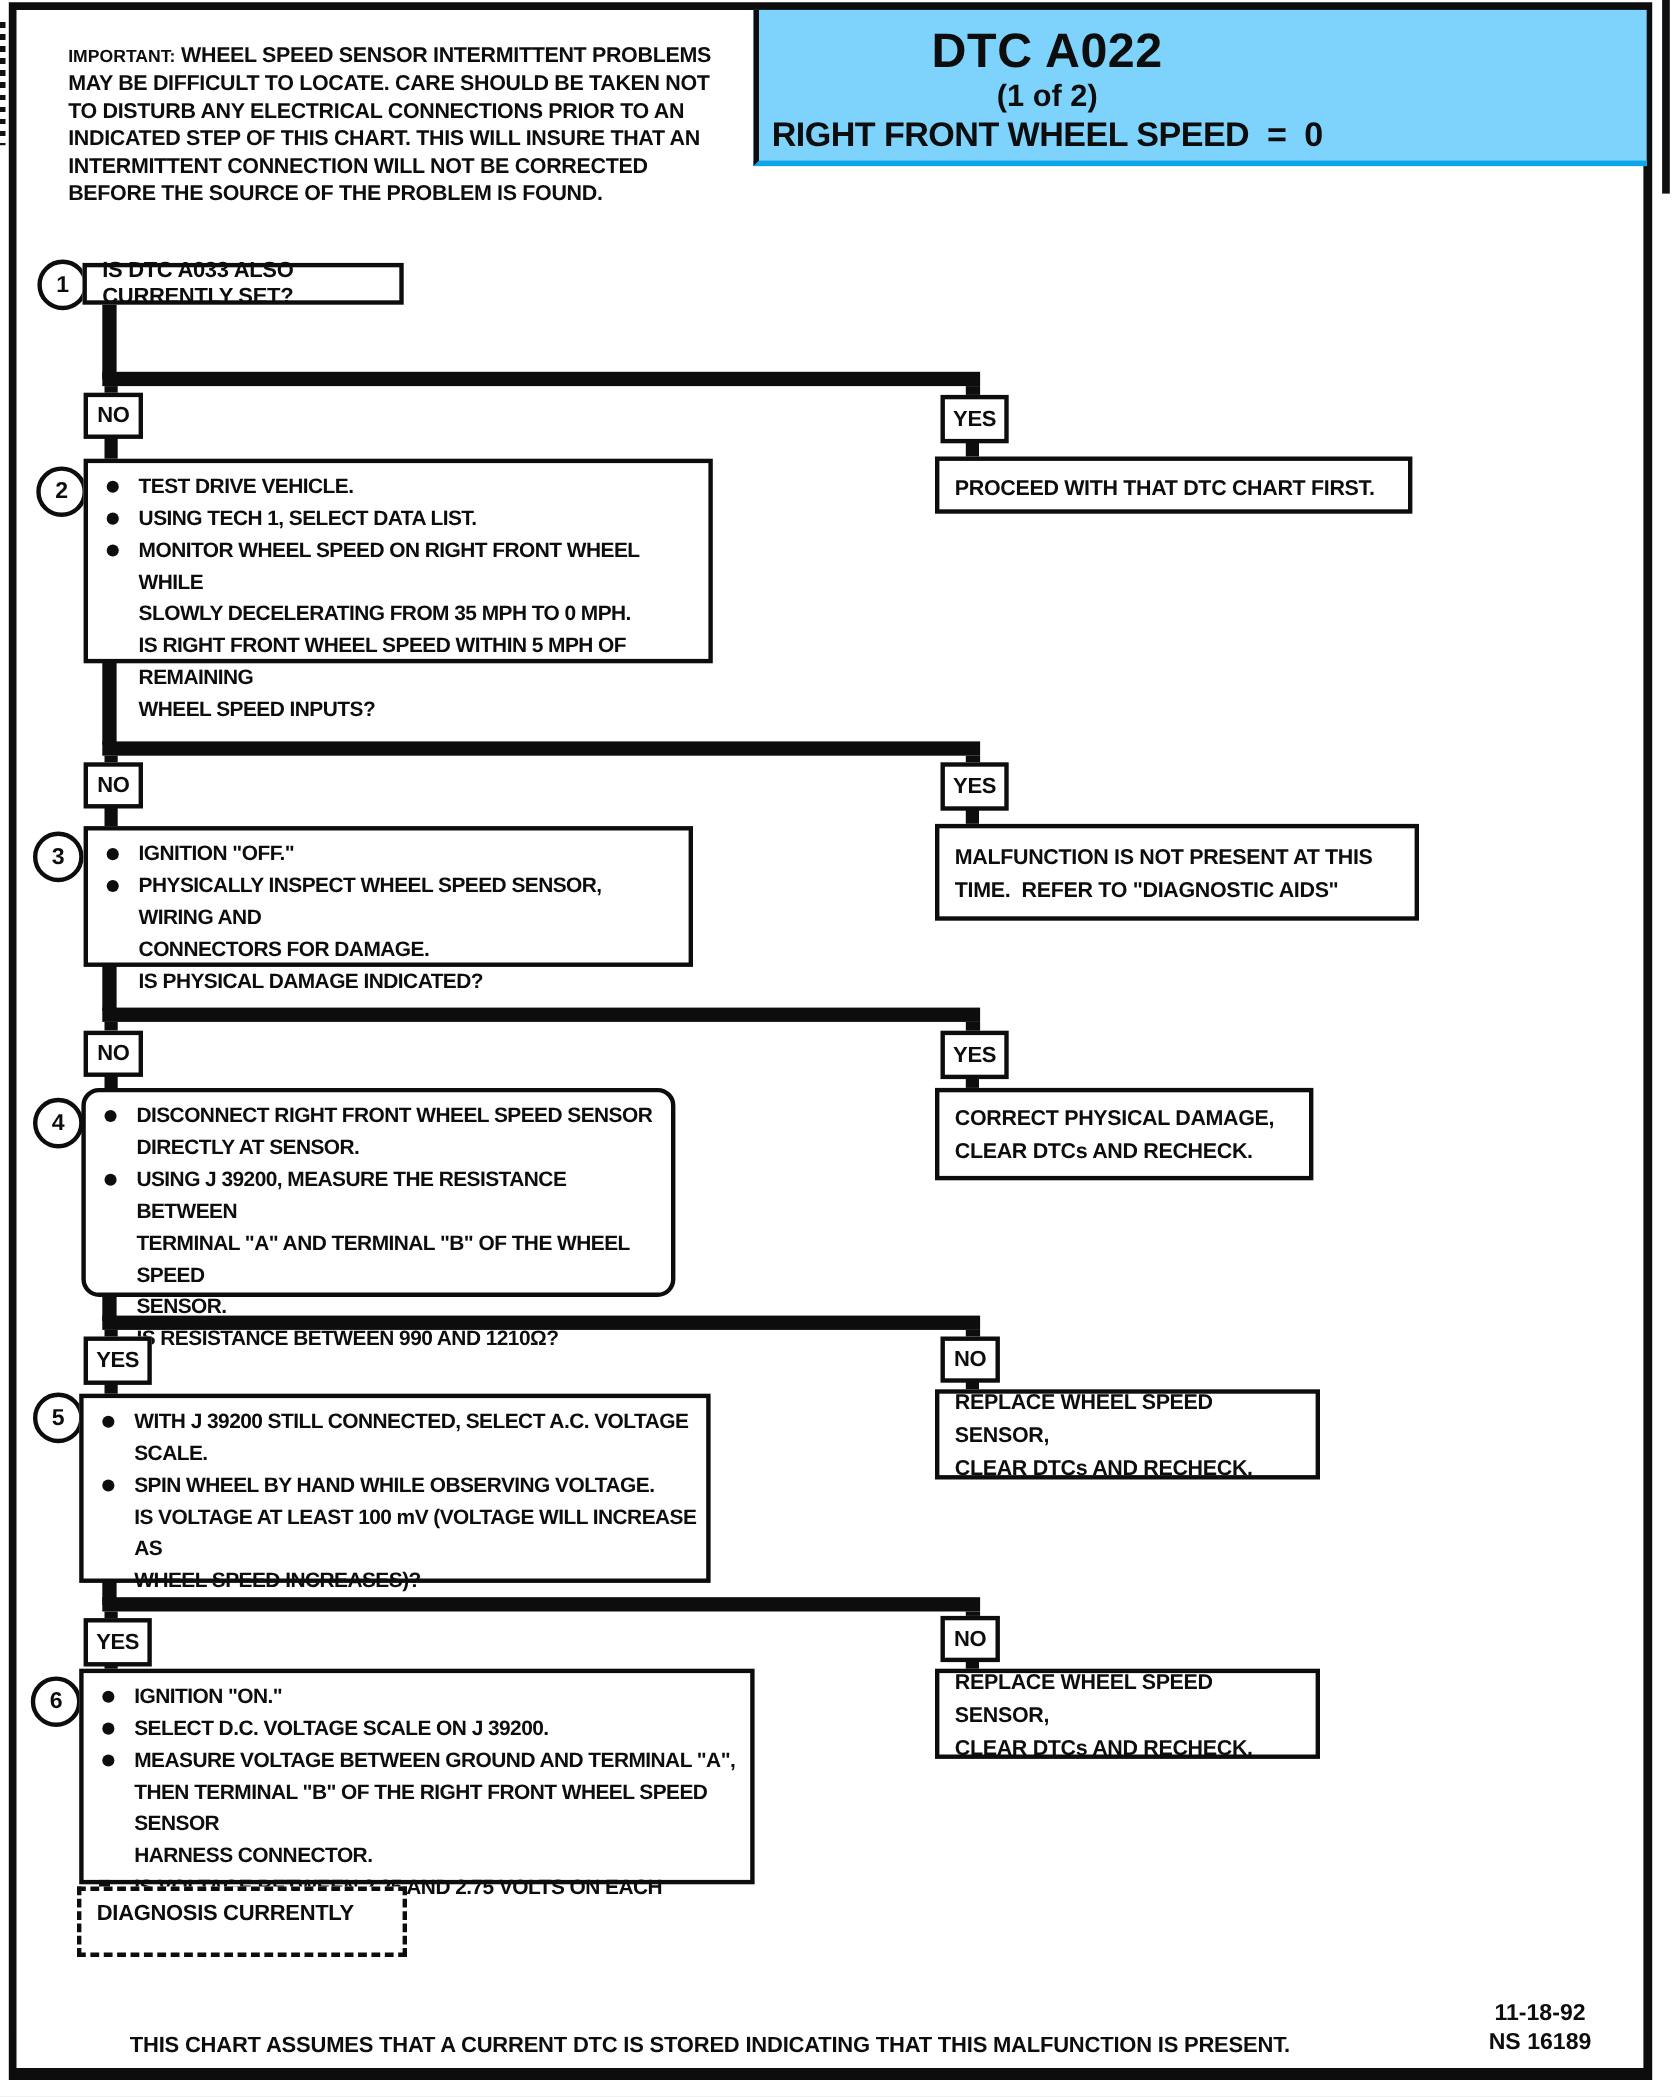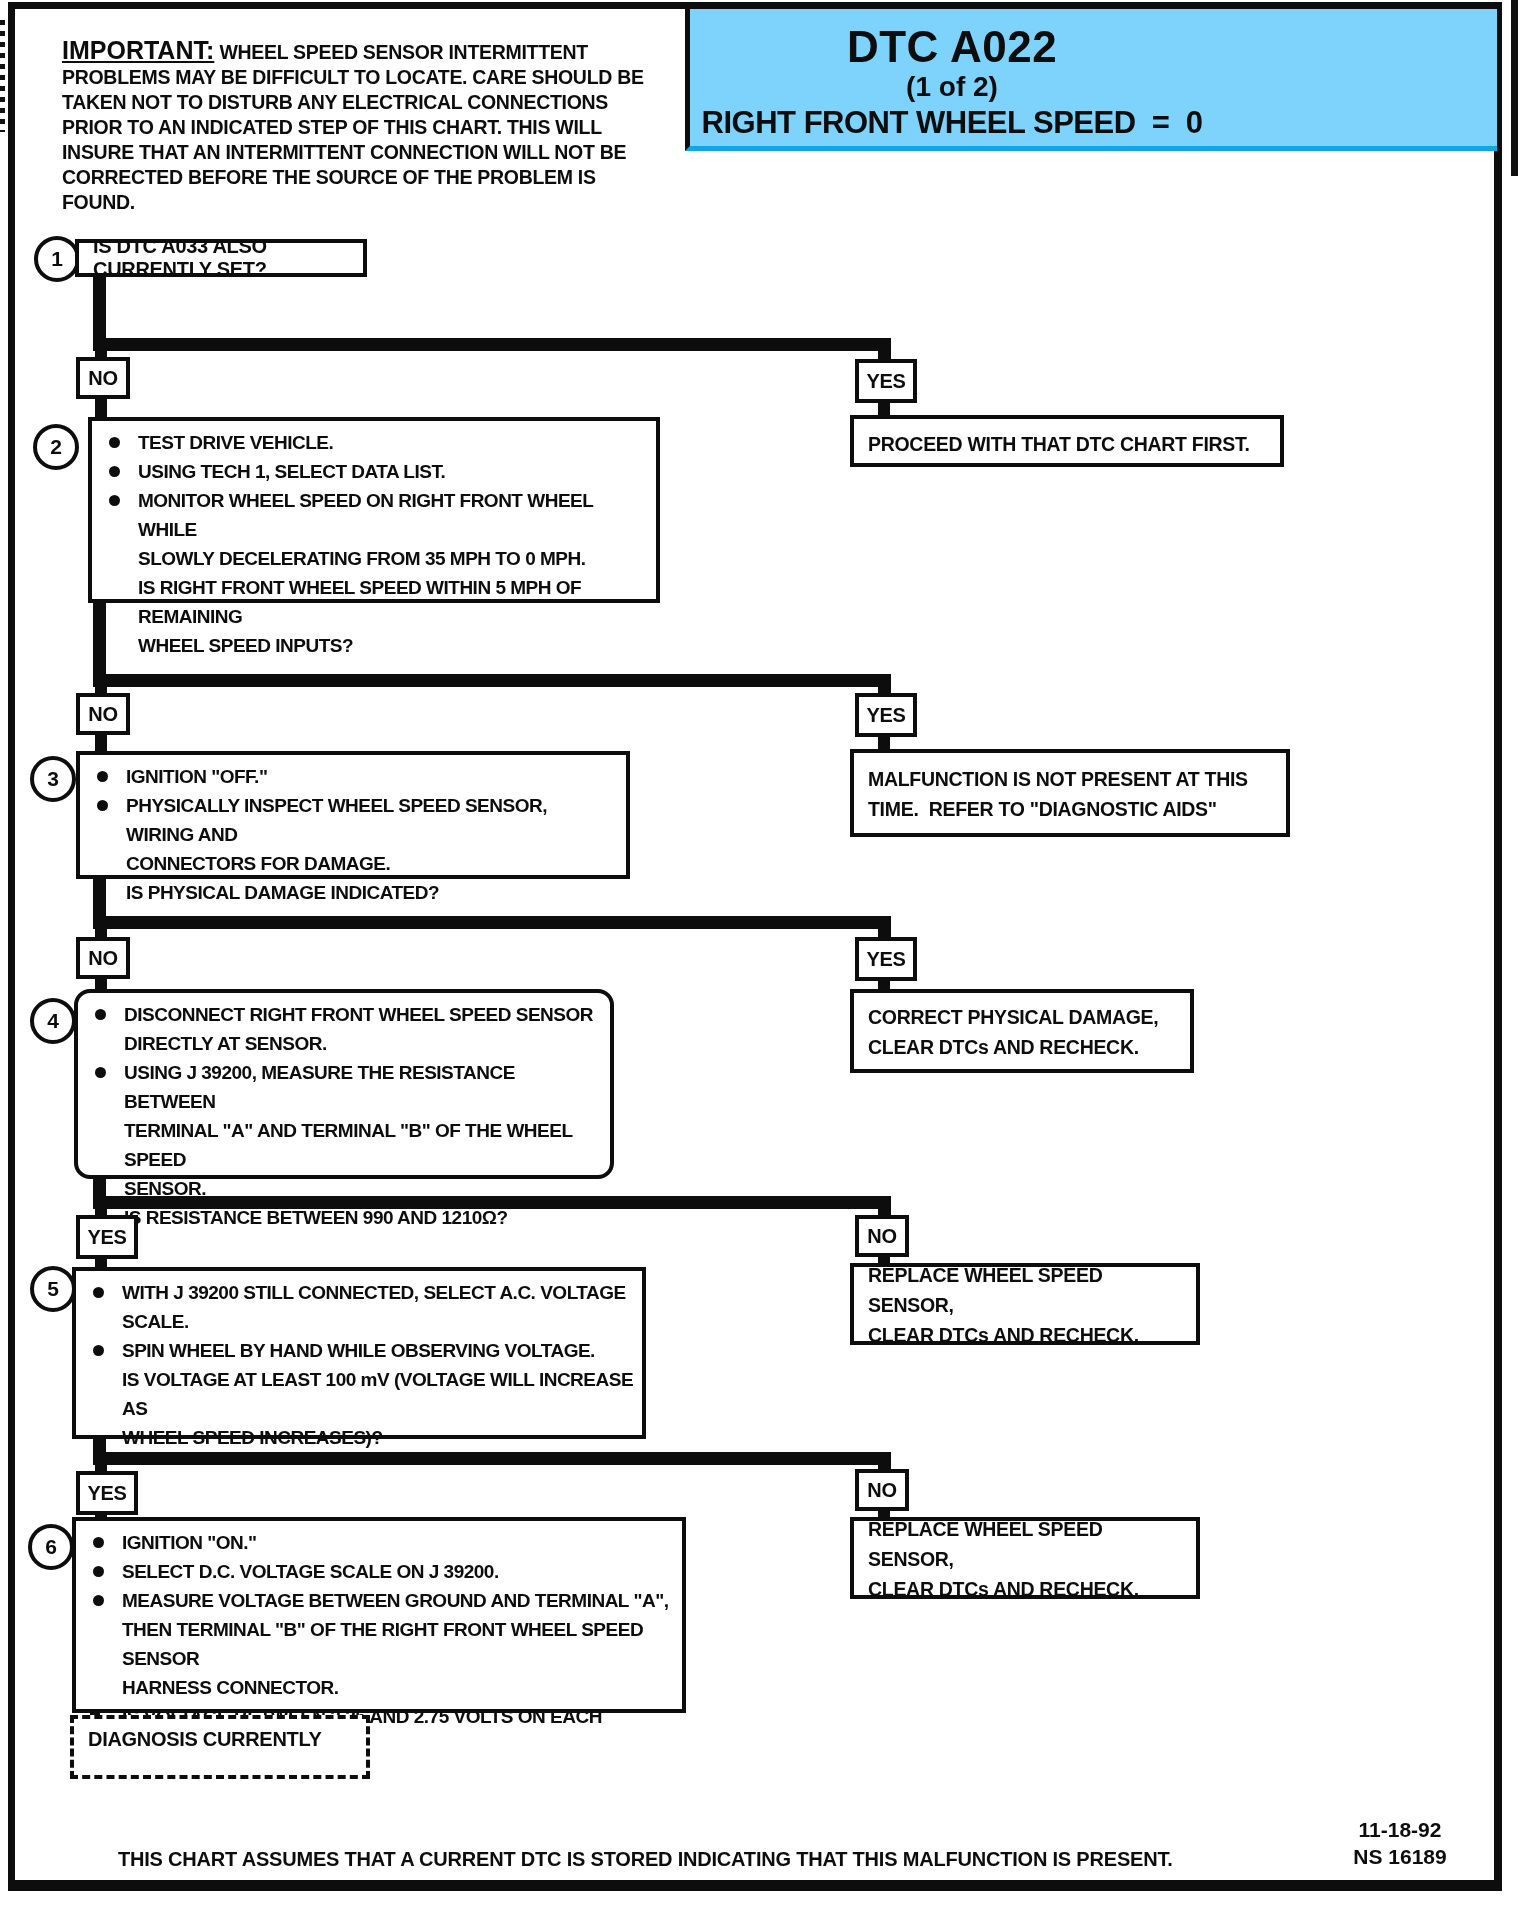--- a/index.html
+++ b/index.html
@@ -11,21 +11,21 @@
     position:absolute;left:8px;top:2px;width:1494px;height:1889px;
     box-sizing:border-box;
     border-top:7px solid #0d0d0d;border-left:7px solid #0d0d0d;
     border-right:8px solid #0d0d0d;border-bottom:11px solid #0d0d0d;
   }
   .artifact-right{position:absolute;left:1511px;top:0;width:7px;height:176px;background:#111;}
   .artifact-left{position:absolute;left:0;top:20px;width:5px;height:112px;
     background:repeating-linear-gradient(#111 0 5px,transparent 5px 11px);}
   .important{position:absolute;left:62px;top:38px;width:600px;
     font-weight:bold;font-size:19.5px;line-height:25px;letter-spacing:-0.3px;}
-  .imp-label{font-size:25px;letter-spacing:0;text-decoration:underline;}
+  .imp-label{font-size:16px;letter-spacing:0;}
   .titlebox{position:absolute;left:685px;top:9px;width:812px;height:142px;box-sizing:border-box;
     border-left:5px solid #0d0d0d;border-bottom:5px solid #0ea5e9;background:#7dd3fc;}
   .title-inner{width:524px;text-align:center;}
   .t1{font-size:44px;font-weight:bold;margin-top:16px;line-height:1;letter-spacing:0.5px;}
   .t2{font-size:28px;font-weight:bold;margin-top:4px;line-height:1;}
   .t3{font-size:31px;font-weight:bold;margin-top:6px;line-height:1;letter-spacing:-0.5px;white-space:pre;}
   .line{position:absolute;background:#0d0d0d;}
   .box{position:absolute;border:4px solid #0d0d0d;box-sizing:border-box;background:#fff;}
   .dashed{border-style:dashed;}
   .circle{position:absolute;width:46px;height:46px;border:4px solid #0d0d0d;border-radius:50%;
@@ -87,21 +87,21 @@
   <div class="line" style="left:95px;top:397px;width:12px;height:22px;"></div>
   <div class="line" style="left:878px;top:401px;width:12px;height:16px;"></div>
 
   <div class="box action one" style="left:850px;top:415px;width:434px;height:52px;">
     <span>PROCEED WITH THAT DTC CHART FIRST.</span>
   </div>
 
   <div class="circle" style="left:33px;top:424px;">
     <span>2</span>
   </div>
-  <div class="box stepbox" style="left:76px;top:417px;width:572px;height:186px;margin-left:12px;">
+  <div class="box stepbox" style="left:76px;top:417px;width:572px;height:186px;">
     <div class="brow"><span class="bullet"></span><span>TEST DRIVE VEHICLE.</span></div>
     <div class="brow"><span class="bullet"></span><span>USING TECH 1, SELECT DATA LIST.</span></div>
     <div class="brow"><span class="bullet"></span><span>MONITOR WHEEL SPEED ON RIGHT FRONT WHEEL WHILE
 SLOWLY DECELERATING FROM 35 MPH TO 0 MPH.</span></div>
     <div class="brow"><span>IS RIGHT FRONT WHEEL SPEED WITHIN 5 MPH OF REMAINING
 WHEEL SPEED INPUTS?</span></div>
   </div>
 
   <div class="line" style="left:93px;top:601px;width:13px;height:76px;"></div>
   <div class="line" style="left:93px;top:674px;width:798px;height:13px;"></div>

